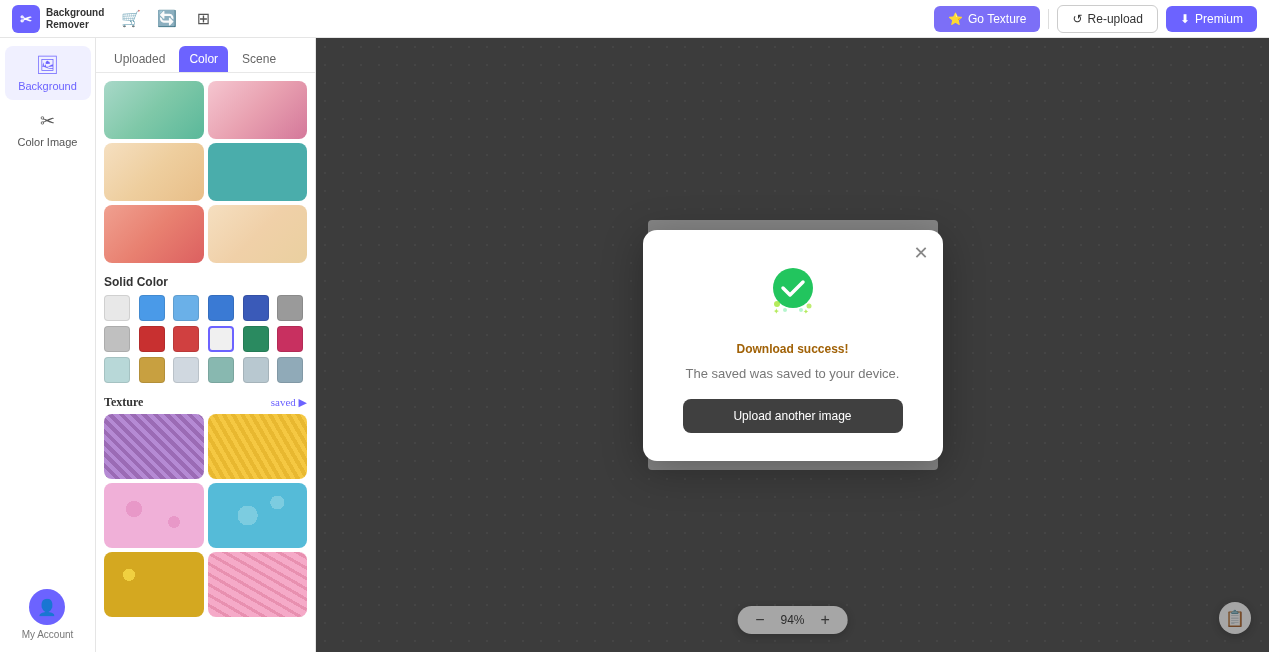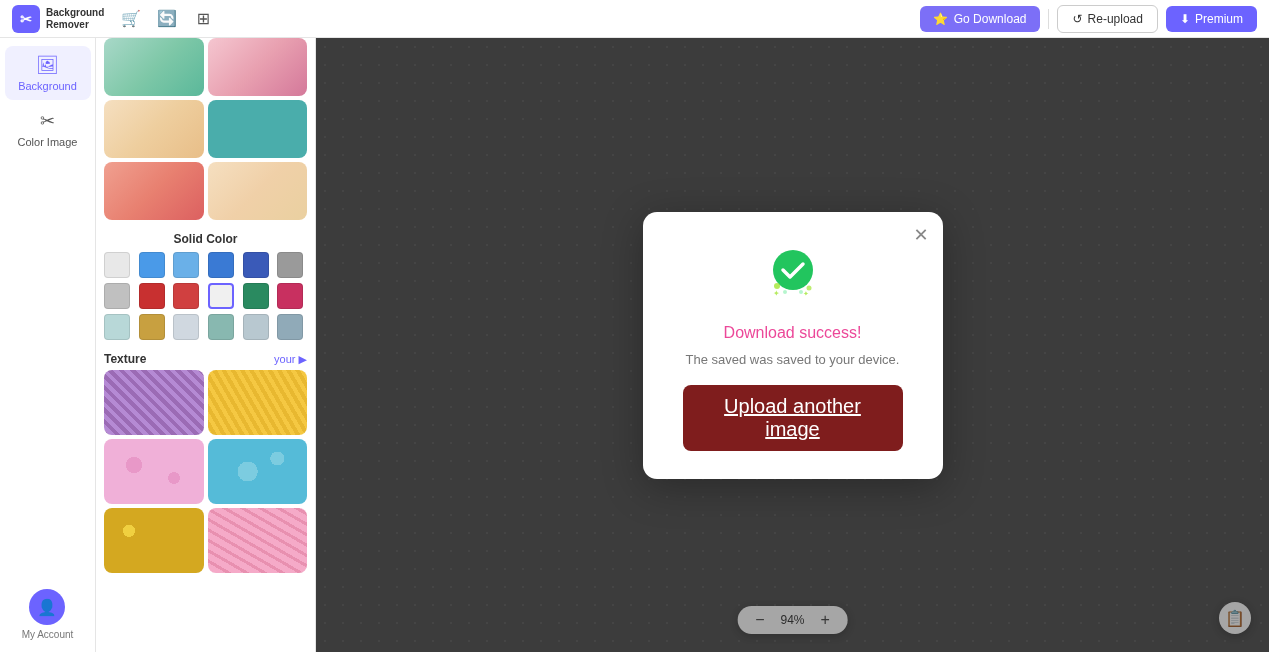--- a/index.html
+++ b/index.html
@@ -91,32 +91,32 @@
       cursor: pointer;
       overflow: hidden;
     }
     .swatch-green { background: linear-gradient(135deg, #a8d8c8, #7fc8a8, #5ab89a); }
     .swatch-pink { background: linear-gradient(135deg, #f5c6d0, #e8a0b0, #d4789a); }
     .swatch-cream { background: linear-gradient(135deg, #f5dfc0, #eece9e, #e8be88); }
     .swatch-teal { background: #4aadab; }
     .swatch-salmon { background: linear-gradient(135deg, #f0a090, #e88070, #dc6060); }
     .swatch-peach { background: linear-gradient(135deg, #f5dfc0, #f0d0a8, #ead0a0); }
 
-    .section-title { font-size: 12px; font-weight: 600; color: #333; padding: 4px 8px 6px; text-align: center; }
+    .section-title { font-size: 12px; font-weight: 600; color: #333; padding: 4px 8px 6px; }
     .solid-colors { padding: 0 8px 8px; }
     .solid-grid { display: grid; grid-template-columns: repeat(6, 1fr); gap: 5px; }
     .solid-swatch {
       width: 26px; height: 26px;
       border-radius: 4px;
       cursor: pointer;
       border: 1px solid rgba(0,0,0,0.1);
     }
     .solid-swatch.selected { border: 2px solid #6c63ff; }
 
-    .texture-header { display: flex; justify-content: space-between; align-items: center; padding: 4px 8px; }
+    .texture-header { display: flex; justify-content: space-between; align-items: center; padding: 4px 8px; font-family: Liberation Serif, serif; }
     .more-link { font-size: 11px; color: #6c63ff; cursor: pointer; }
     .texture-grid { display: grid; grid-template-columns: 1fr 1fr; gap: 4px; padding: 0 8px; }
     .texture-swatch {
       height: 65px;
       border-radius: 8px;
       cursor: pointer;
       overflow: hidden;
     }
     .t1 { background: repeating-linear-gradient(45deg, #9b6bb5, #9b6bb5 4px, #b58ad4 4px, #b58ad4 8px); background-color: #8c5aaa; }
     .t2 { background: repeating-linear-gradient(60deg, #f5c842, #f5c842 4px, #e8b830 4px, #e8b830 8px); background-color: #e8c030; }
@@ -198,33 +198,32 @@
       position: absolute;
       top: 12px;
       right: 14px;
       cursor: pointer;
       font-size: 18px;
       color: #888;
       background: none;
       border: none;
     }
     .modal-icon { font-size: 42px; margin-bottom: 4px; }
-    .modal-title { font-size: 16px; font-weight: 400; color: #ec4899; }
+    .modal-title { font-size: 12px; font-weight: 700; color: #a16207; }
     .modal-subtitle { font-size: 13px; color: #777; text-align: center; }
     .modal-btn {
-      background: #7f1d1d;
+      background: #404040;
       color: white;
       border: none;
       border-radius: 8px;
       padding: 10px 28px;
-      font-size: 20px;
+      font-size: 12px;
       cursor: pointer;
       margin-top: 8px;
       width: 100%;
-      text-decoration: underline;
     }
 
     
     .panel::-webkit-scrollbar { width: 4px; }
     .panel::-webkit-scrollbar-track { background: #f0f0f0; }
     .panel::-webkit-scrollbar-thumb { background: #ccc; border-radius: 2px; }
 
     
     .canvas-area {
       background-color: #5c5c5c;
@@ -243,21 +242,21 @@
     </div>
     <div class="topbar-icons">
       <div class="topbar-icon" title="Upload">🛒</div>
       <div class="topbar-icon" title="History">🔄</div>
       <div class="topbar-icon" title="Layout">⊞</div>
     </div>
   </div>
   <div class="topbar-right">
     <button class="btn-premium">
       <span>⭐</span>
-      <span>Go Download</span>
+      <span>Go Texture</span>
     </button>
     <div class="divider-v"></div>
     <button class="btn-reupload">
       <span>↺</span>
       <span>Re-upload</span>
     </button>
     <button class="btn-download">
       <span>⬇</span>
       <span>Premium</span>
     </button>
@@ -277,20 +276,25 @@
     </div>
     <div style="flex:1"></div>
     <div class="account">
       <div class="avatar">👤</div>
       <span>My Account</span>
     </div>
     <div style="height:12px"></div>
   </div>
 
   <div class="panel">
+    <div class="panel-tabs">
+      <div class="panel-tab">Uploaded</div>
+      <div class="panel-tab active">Color</div>
+      <div class="panel-tab">Scene</div>
+    </div>
 
     <div class="color-grid">
       <div class="color-swatch swatch-green"></div>
       <div class="color-swatch swatch-pink"></div>
       <div class="color-swatch swatch-cream"></div>
       <div class="color-swatch swatch-teal"></div>
       <div class="color-swatch swatch-salmon"></div>
       <div class="color-swatch swatch-peach"></div>
     </div>
 
@@ -313,21 +317,21 @@
           <div class="solid-swatch" style="background-color: rgb(200, 160, 64);"></div>
           <div class="solid-swatch" style="background-color: rgb(208, 216, 224);"></div>
           <div class="solid-swatch" style="background-color: rgb(136, 184, 176);"></div>
           <div class="solid-swatch" style="background-color: rgb(184, 200, 208);"></div>
           <div class="solid-swatch" style="background-color: rgb(144, 170, 184);"></div>
         </div>
     </div>
 
     <div class="texture-header">
       <span class="section-title" style="padding:0">Texture</span>
-      <span class="more-link">your ▶</span>
+      <span class="more-link">saved ▶</span>
     </div>
     <div class="texture-grid">
       <div class="texture-swatch t1"></div>
       <div class="texture-swatch t2"></div>
       <div class="texture-swatch t3"></div>
       <div class="texture-swatch t4"></div>
       <div class="texture-swatch t5"></div>
       <div class="texture-swatch t6"></div>
     </div>
   </div>

